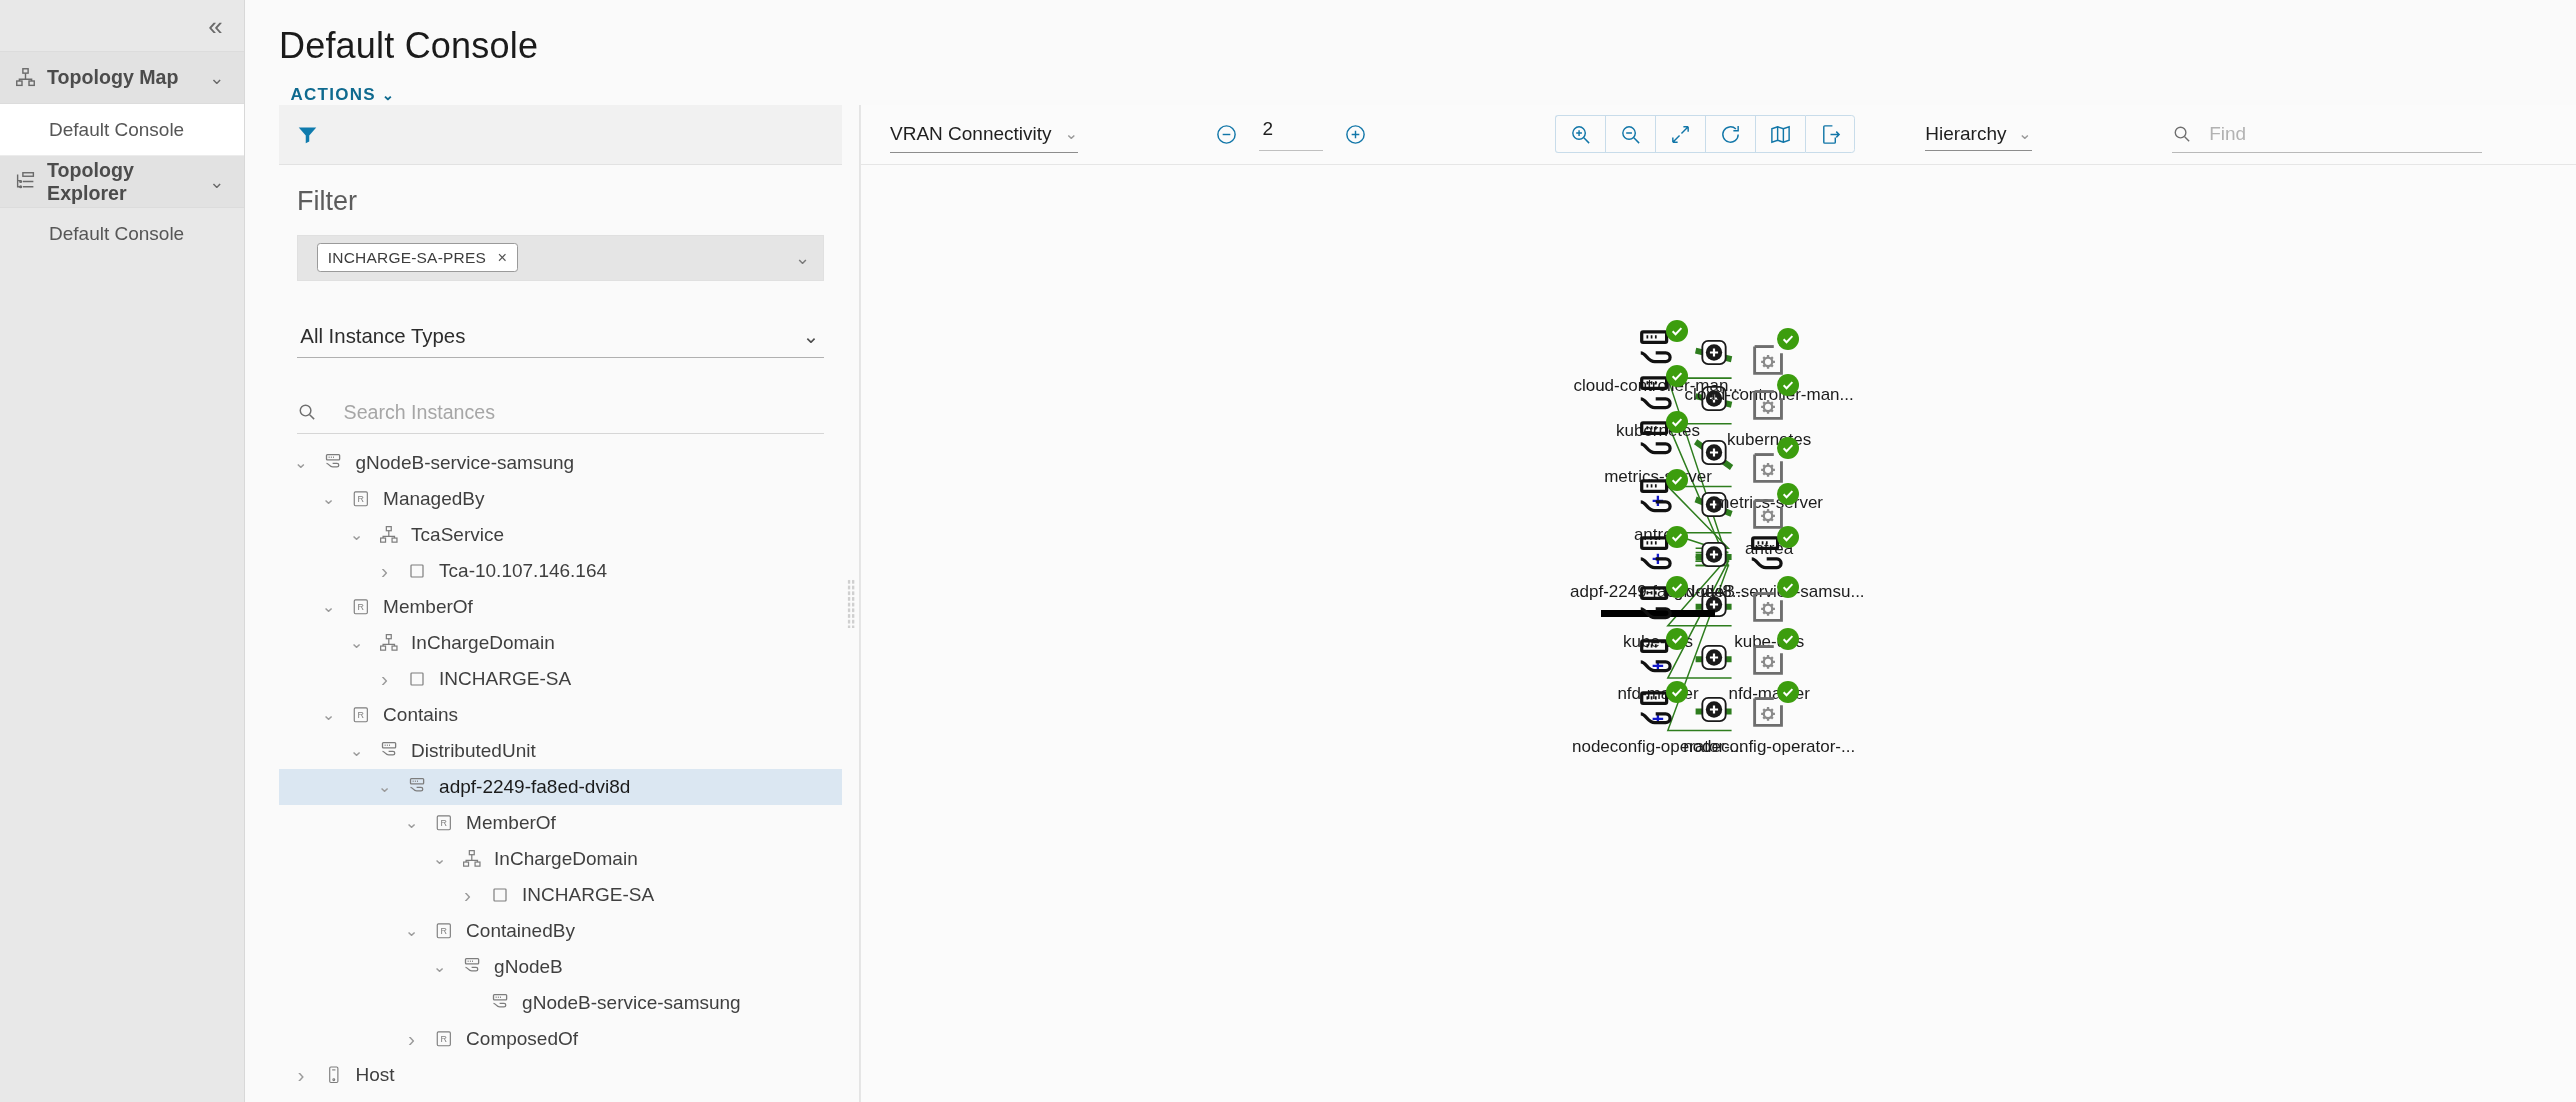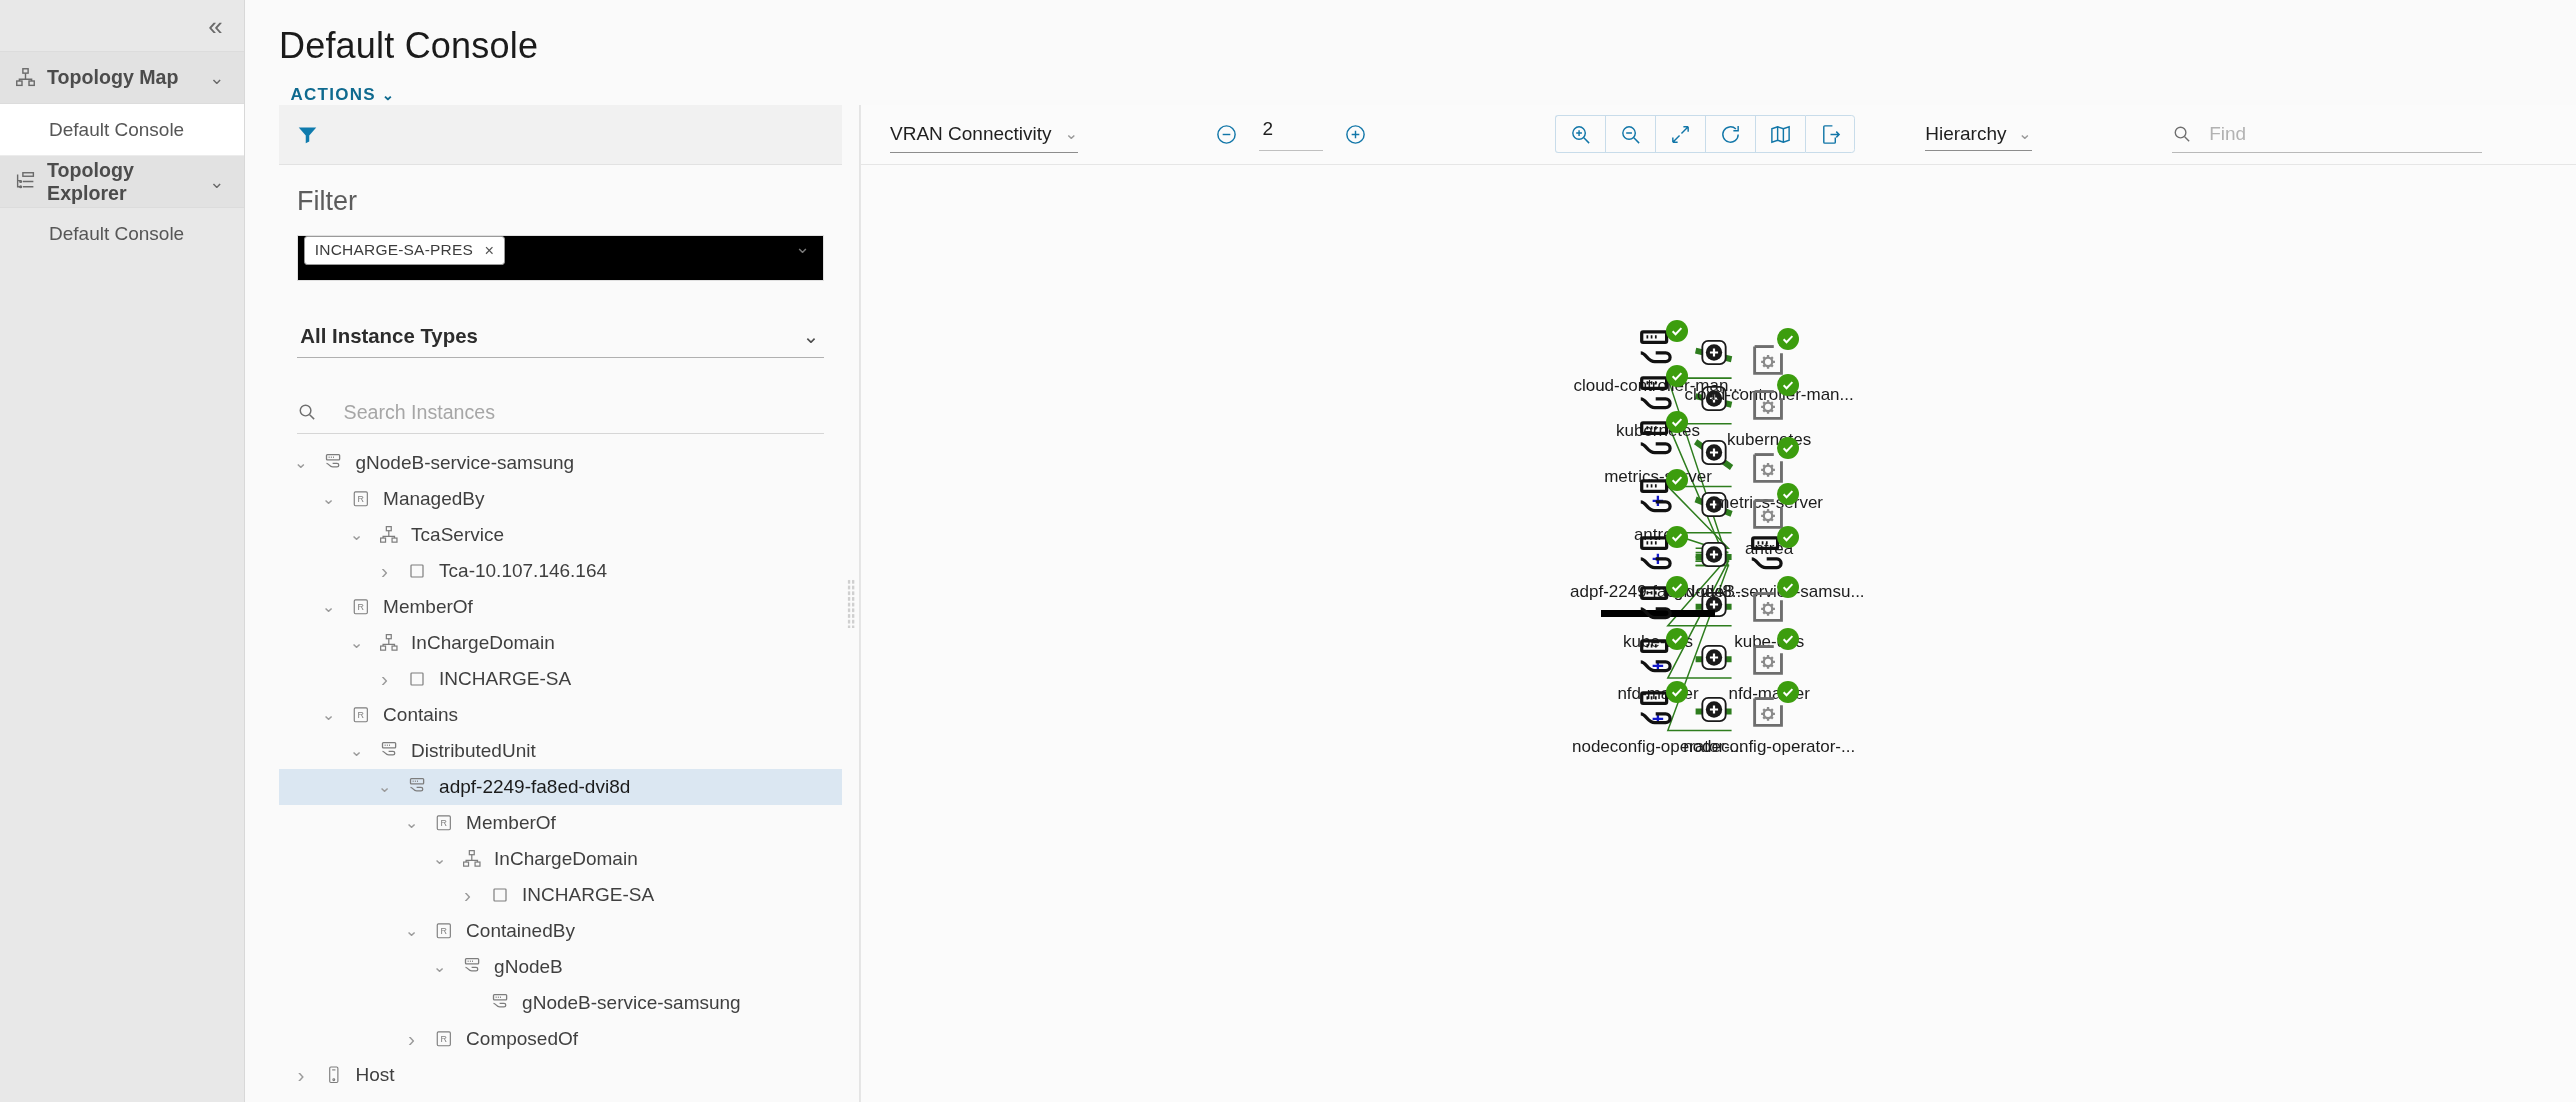--- a/index.html
+++ b/index.html
@@ -62,37 +62,37 @@
     background: #fff; min-height: 0;
   }
   .ip-header {
     height: 60px; background: #f1f1f1; border-bottom: 0.8px solid #e2e2e2;
     display: flex; align-items: center; padding: 0 21px 0 18px;
   }
   .ip-header .ttl { flex: 1; font-size: 21px; color: #5c5c5c; }
   .filter-section { padding: 21px 18px 0 18px; background: #fafafa; }
   .filter-label { font-size: 27px; color: #5c5c5c; margin-bottom: 18px; }
   .chip-field {
-    border: 0.8px solid #e0e0e0; background: #000000;
-    height: 46px; display: flex; align-items: flex-start; padding: 0 6px;
+    border: 0.8px solid #e0e0e0; background: #e5e5e5;
+    height: 46px; display: flex; align-items: center; padding: 0 19px;
     position: relative;
   }
   .chip {
     border: 0.8px solid #9a9a9a; border-radius: 3.3px; background: #fff;
     height: 29px; display: inline-flex; align-items: center; gap: 11.4px;
     padding: 0 9.8px; font-size: 15.5px; color: #3d3d3d; letter-spacing: 0.2px;
   }
   .chip .x { color: #555; font-size: 16.3px; cursor: pointer; }
   .chip-field .chev { position: absolute; right: 13px; color: #7a7a7a; font-size: 18px; }
 
   .underline-select {
     margin-top: 36px; height: 41px; border-bottom: 0.8px solid #b0b0b0;
     display: flex; align-items: center; cursor: pointer;
   }
-  .underline-select .val { flex: 1; font-size: 20.4px; color: #2c2c2c; padding-left: 3.3px; font-weight: bold;}
+  .underline-select .val { flex: 1; font-size: 20.4px; color: #2c2c2c; padding-left: 3.3px;}
   .underline-select .chev { color: #4d4d4d; font-size: 19.6px; padding-right: 4.9px; }
 
   .search-row {
     margin-top: 34px; height: 42px; border-bottom: 0.8px solid #d6d6d6;
     display: flex; align-items: center; gap: 27px;
   }
   .search-row input {
     flex: 1; border: none; outline: none; background: transparent;
     font-size: 19.6px; color: #3a3a3a; font-family: "Liberation Sans", sans-serif;
   }

